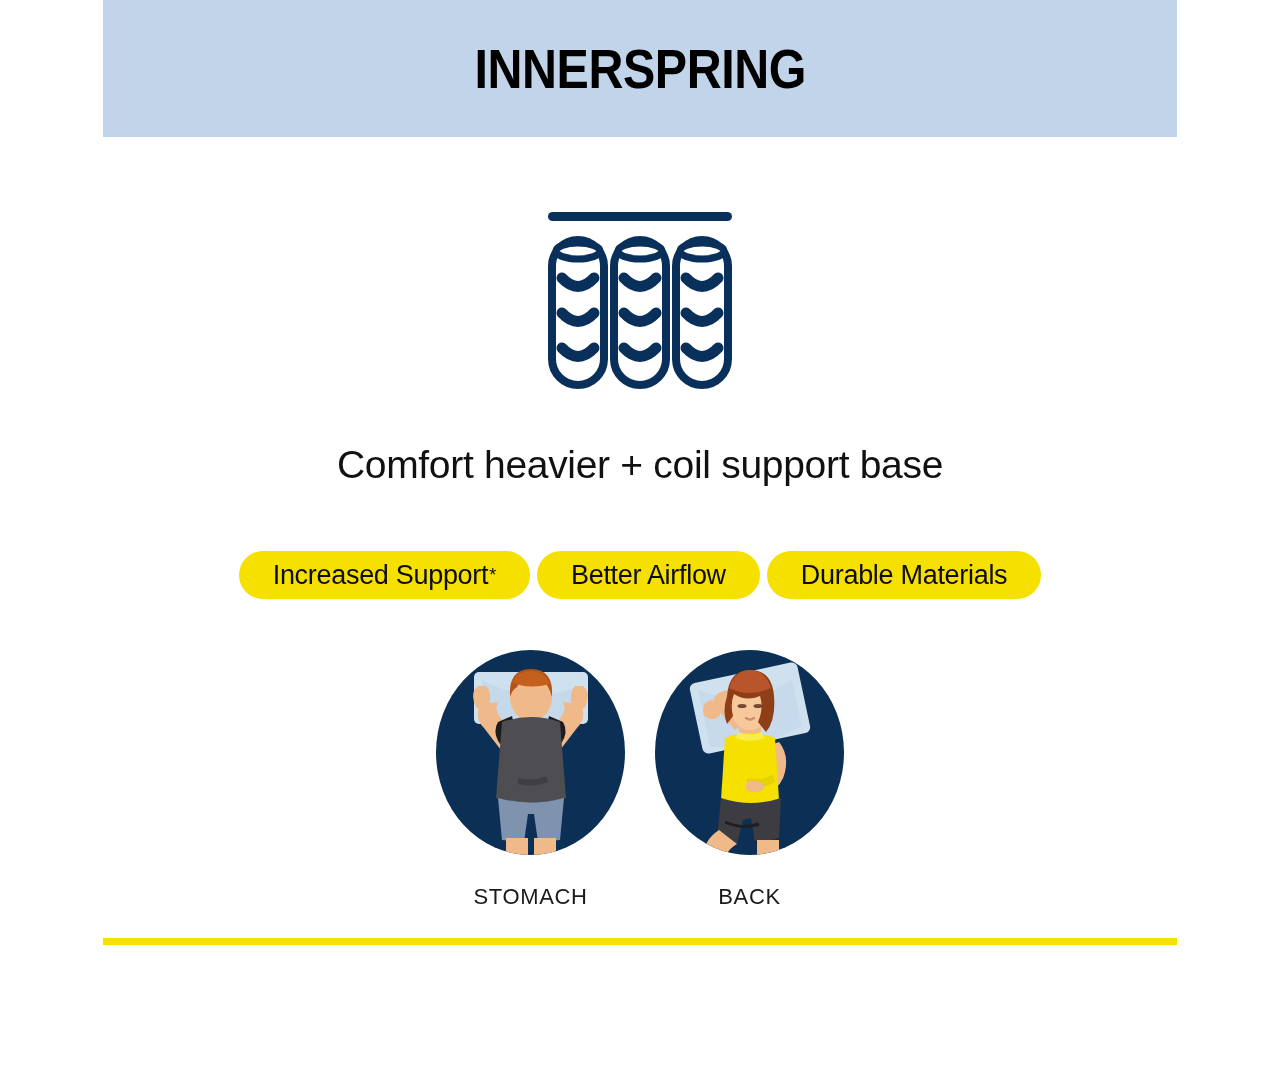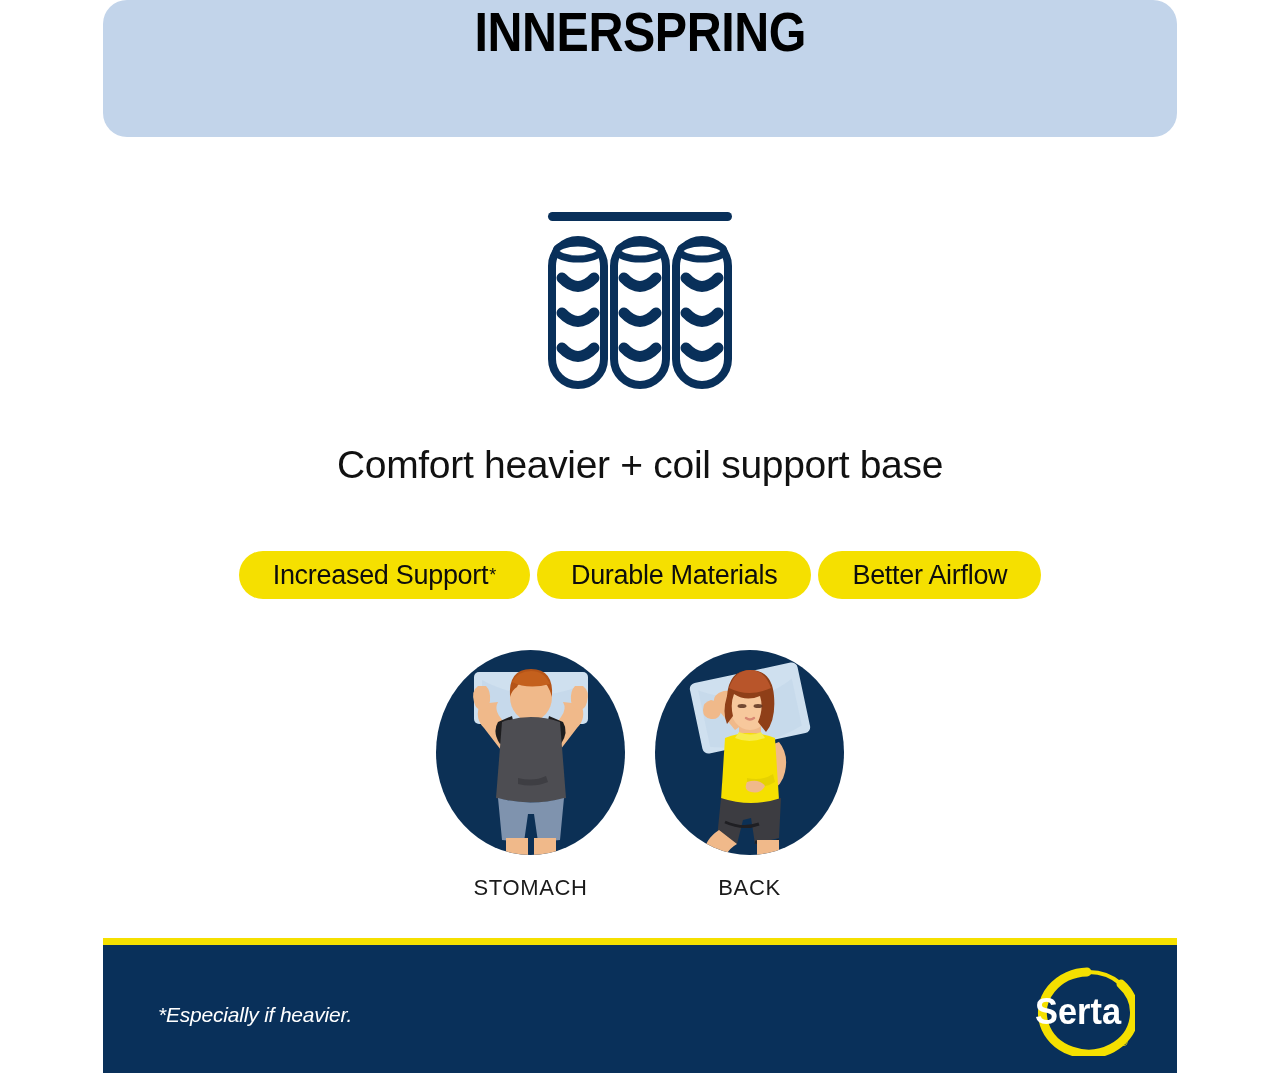--- a/index.html
+++ b/index.html
@@ -28,22 +28,22 @@
 
   
   .header-band {
     position: absolute;
     left: 0;
     top: 0;
     width: 1074px;
     height: 137px;
     background: #c2d4ea;
     display: flex;
-    justify-content: center;
-    border-radius: 24px;
+    align-items: center;
+    justify-content: center;
   }
   .header-title {
     font-family: "Liberation Sans Narrow", "Liberation Sans", sans-serif;
     font-weight: 700;
     font-size: 55px;
     letter-spacing: -0.5px;
     color: #000000;
     transform: scaleX(0.88);
     transform-origin: center;
     white-space: nowrap;
@@ -120,21 +120,21 @@
     display: flex;
     flex-direction: column;
     align-items: center;
   }
   .position .disc {
     width: 189px;
     height: 205px;
     display: block;
   }
   .position .pos-label {
-    margin-top: 20px;
+    margin-top: 29px;
     font-size: 22px;
     font-weight: 400;
     letter-spacing: 0.6px;
     color: #1a1a1a;
     text-transform: uppercase;
     text-align: center;
   }
 
   
   .footer-rule {
@@ -212,24 +212,24 @@
   </div>
 
   <div class="subtitle">Comfort heavier + coil support base</div>
 
   <div class="pills-row">
     <div class="pill">
       <span>Increased Support</span>
         <span class="star">*</span>
     </div>
     <div class="pill">
+      <span>Better Airflow</span>
+    </div>
+    <div class="pill">
       <span>Durable Materials</span>
-    </div>
-    <div class="pill">
-      <span>Better Airflow</span>
     </div>
   </div>
 
   <div class="positions-row">
 
     <div class="position">
       <svg class="disc" viewBox="0 0 189 205">
         <defs>
           <clipPath id="clipStomach">
               <ellipse cx="94.5" cy="102.5" rx="94.5" ry="102.5"></ellipse>
@@ -320,27 +320,14 @@
 
           <rect x="102" y="190" width="22" height="28" fill="#f0b98a"></rect>
         </g>
       </svg>
       <div class="pos-label">BACK</div>
     </div>
 
   </div>
 
   <div class="footer-rule"></div>
-  <div class="footer">
-    <div class="footnote">*Especially if heavier.</div>
-
-    <svg class="serta-logo" viewBox="0 0 110 92">
-
-      <path d="M96 20 a46 41 0 1 1 -34 -12" fill="none" stroke="#f5e000" stroke-width="9" stroke-linecap="round"></path>
-      <path d="M62 8 a46 41 0 0 1 34 12" fill="none" stroke="#f5e000" stroke-width="4.2" stroke-linecap="round"></path>
-
-      <text x="53" y="60" text-anchor="middle" font-family="'Liberation Sans Narrow','Liberation Sans',sans-serif" font-size="37" font-weight="700" fill="#ffffff" transform="scale(0.93,1) translate(4,0)">Serta</text>
-
-      <text x="99" y="82" text-anchor="middle" font-family="'Liberation Sans',sans-serif" font-size="10" fill="#f5e000">®</text>
-    </svg>
-  </div>
 
 </div>
 
 </body></html>

